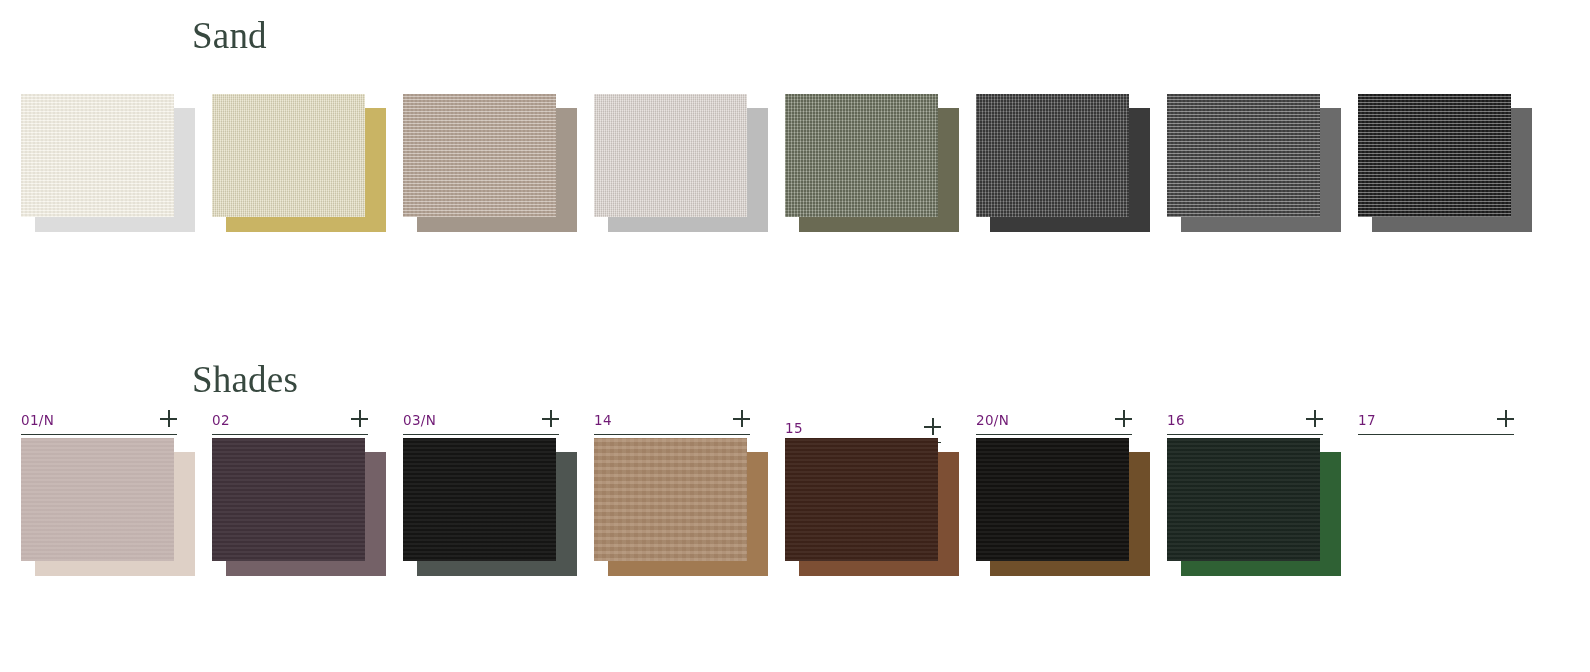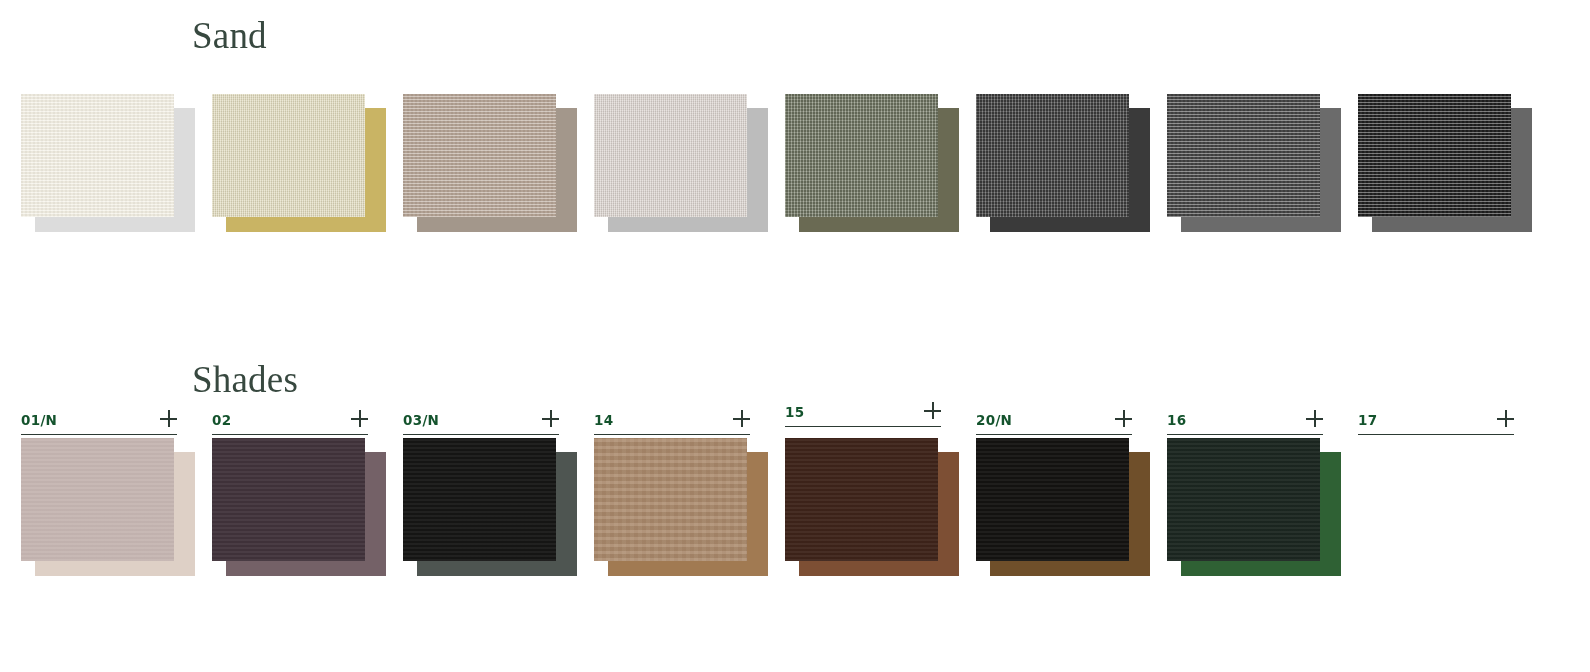--- a/index.html
+++ b/index.html
@@ -106,22 +106,22 @@
     width: 156px;
     border-bottom: 1.6px solid #2c3a33;
     padding-bottom: 7px;
     display: flex;
     align-items: flex-end;
     justify-content: space-between;
   }
   .swatch-code {
     font-family: "DejaVu Sans", sans-serif;
     font-size: 13.5px;
-    font-weight: 700;
-    color: #14532d;
+    font-weight: 400;
+    color: #701a75;
     letter-spacing: 0.3px;
     line-height: 14px;
   }
   .plus-icon {
     display: block;
     width: 17px;
     height: 17px;
     position: relative;
     flex: none;
   }
@@ -185,21 +185,21 @@
           <div class="swatch-label" style="top: 316px;">
             <span class="swatch-code">14</span>
             <span class="plus-icon"></span>
           </div>
         </div>
         <div class="swatch" style="left: 785px;">
           <div class="chip">
             <div class="chip-back" style="background: rgb(106, 106, 83);"></div>
             <div class="chip-front tex-weave" style="background-color: rgb(127, 134, 112);"></div>
           </div>
-          <div class="swatch-label" style="top: 308px; justify-content: space-between;">
+          <div class="swatch-label" style="top: 324px; justify-content: space-between;">
             <span class="swatch-code">15</span>
             <span class="plus-icon"></span>
           </div>
         </div>
         <div class="swatch" style="left: 976px;">
           <div class="chip">
             <div class="chip-back" style="background: rgb(58, 58, 58);"></div>
             <div class="chip-front tex-weave" style="background-color: rgb(71, 71, 71);"></div>
           </div>
           <div class="swatch-label" style="top: 316px;">

